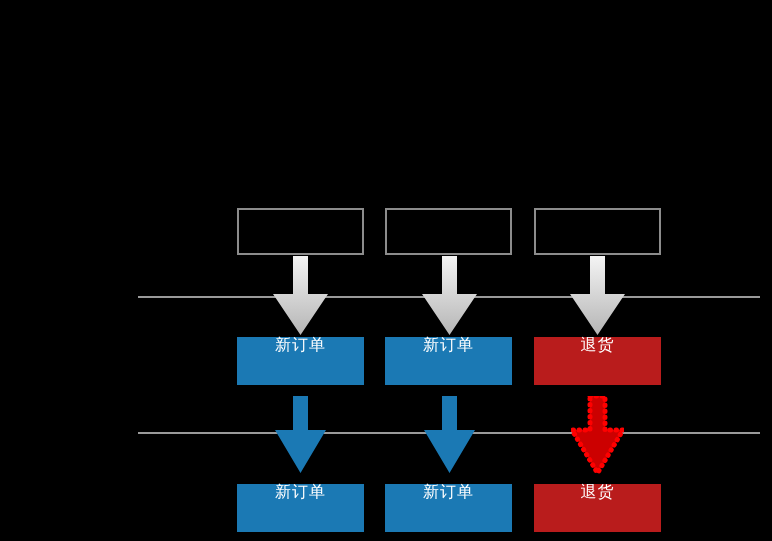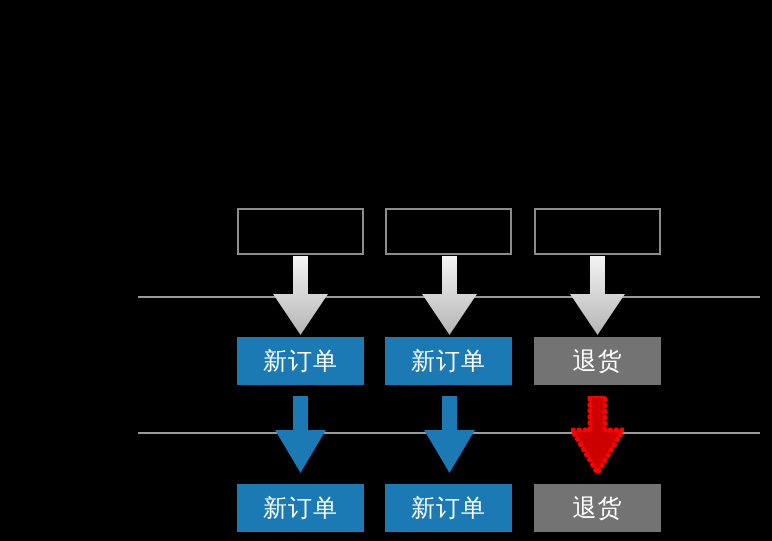--- a/index.html
+++ b/index.html
@@ -33,30 +33,29 @@
     box-sizing: border-box;
     border: 2px solid #8c8c8c;
     background: transparent;
   }
 
   
   .label-box {
     position: absolute;
     box-sizing: border-box;
     display: flex;
-    align-items: center;
     justify-content: center;
     color: #ffffff;
-    font-size: 24px;
+    font-size: 16px;
     line-height: 1;
     letter-spacing: 1px;
     white-space: nowrap;
   }
   .label-box.blue { background: #1b79b4; }
-  .label-box.red  { background: #737373; }
+  .label-box.red  { background: #b91c1c; }
 
   
   .arrow {
     position: absolute;
   }
   .arrow svg { display: block; }
 </style>
 </head>
 <body>
 

